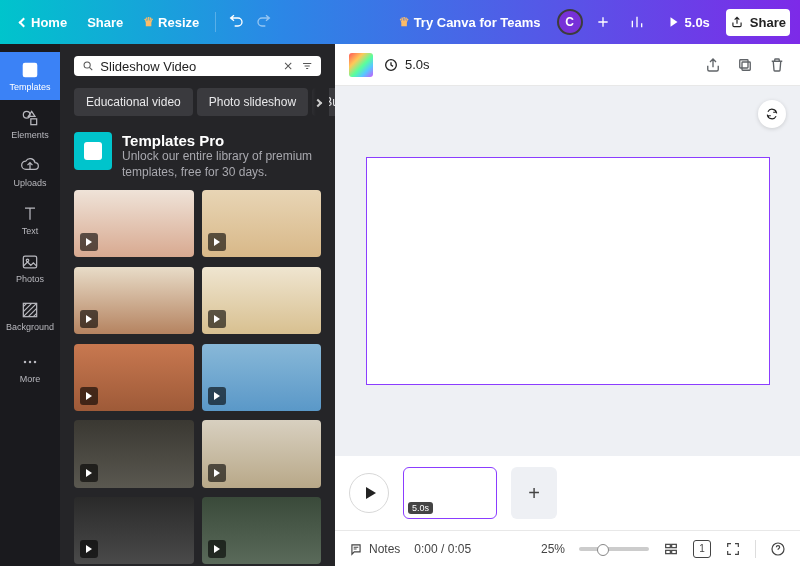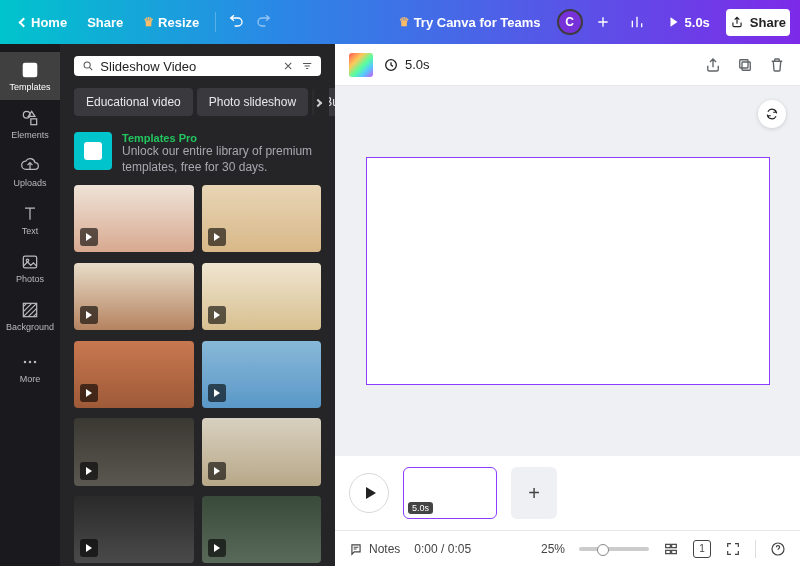--- a/index.html
+++ b/index.html
@@ -13,40 +13,40 @@
 .tb-sep { width: 1px; height: 20px; background: rgba(255,255,255,0.25); margin: 0 6px; }
 .tb-icon { width: 28px; height: 28px; display: flex; align-items: center; justify-content: center; border-radius: 4px; cursor:pointer;}
 .tb-icon svg { width: 16px; height: 16px; stroke: #fff; fill: none; stroke-width: 2; }
 .tb-right { margin-left: auto; display: flex; align-items: center; gap: 6px; }
 .avatar { width: 26px; height: 26px; border-radius: 50%; background: #7731d8; border: 2px solid #3c3c3c; color: #fff; display:flex; align-items:center; justify-content:center; font-size:12px; font-weight:700;}
 .share-btn { background: #fff; color: #222; padding: 6px 4px; border-radius: 4px; font-weight: 600; display:flex; align-items:center; gap:6px; border:none; cursor:pointer; font-size:13px;}
 
 .main { display: flex; height: 522px; }
 .rail { width: 60px; background: #1a1a1e; display: flex; flex-direction: column; align-items: center; padding-top: 8px; }
 .rail-item { width: 100%; height: 48px; display: flex; flex-direction: column; align-items: center; justify-content: center; color: #b8b8be; font-size: 9px; cursor:pointer; gap:2px;}
-.rail-item.active { color: #fff; background:#404040;}
+.rail-item.active { color: #fff; background:#3b82f6;}
 .rail-item svg { width: 20px; height: 20px; stroke: currentColor; fill: none; stroke-width: 1.5; }
 .rail-item.active svg { fill: #fff; stroke:#fff;}
 .rail-more { margin-top: 4px; align-items: center; }
 
 .panel { width: 275px; background: #252528; display: flex; flex-direction: column; position:relative;}
 .search-row { padding: 12px 14px 8px; }
 .search-box { background: #fff; border-radius: 4px; height: 20px; display: flex; align-items: center; padding: 0 8px; gap:6px;}
 .search-box input { flex: 1; border: none; outline: none; font-size: 13px; color: #222; background:transparent;}
 .search-box svg { width: 16px; height: 16px; stroke: #555; fill:none; stroke-width:2;}
 .chips { display: flex; gap: 4px; padding: 4px 14px 10px; position:relative; overflow:hidden;}
 .chip { background: #3a3a3e; color: #e8e8ea; padding: 7px 12px; border-radius: 4px; font-size: 12px; white-space: nowrap; cursor:pointer;}
 .chip-nav { position:absolute; right:6px; top:4px; width:22px; height:30px; display:flex; align-items:center; justify-content:center; background:linear-gradient(90deg, transparent, #252528 40%);}
 .chip-nav span{ width:6px;height:6px;border-right:2px solid #ccc;border-top:2px solid #ccc;transform:rotate(45deg);}
 
 .promo { margin: 6px 14px 10px; display: flex; gap: 10px; }
 .promo-icon { width: 38px; height: 38px; background: #00c4cc; border-radius: 4px; display:flex; align-items:center; justify-content:center;}
 .promo-icon div{width:18px;height:18px;background:#fff;border-radius:3px;}
 .promo-txt { flex: 1; }
-.promo-title { color: #22c55e; font-size: 11px; font-weight: 600; }
+.promo-title { color: #ffffff; font-size: 15px; font-weight: 600; }
 .promo-sub { color: #a8a8ae; font-size: 12px; line-height: 1.3; }
 
 .grid { flex: 1; overflow-y: auto; padding: 0 14px; display: grid; grid-template-columns: 1fr 1fr; gap: 8px; }
 .tpl { aspect-ratio: 16/9; border-radius: 4px; position: relative; overflow:hidden; cursor:pointer;}
 .tpl .play { position:absolute; left:6px; bottom:6px; width:18px; height:18px; background:rgba(0,0,0,0.6); border-radius:3px; display:flex; align-items:center; justify-content:center;}
 .tpl .play::after{content:"";border-left:6px solid #fff;border-top:4px solid transparent;border-bottom:4px solid transparent;}
 .t1{background:linear-gradient(#efe3d8,#d8a990);}
 .t2{background:linear-gradient(#e8d5b5,#d8b888);}
 .t3{background:linear-gradient(#e8dcc8,#b58360);}
 .t4{background:linear-gradient(#efe5d0,#d8c090);}

